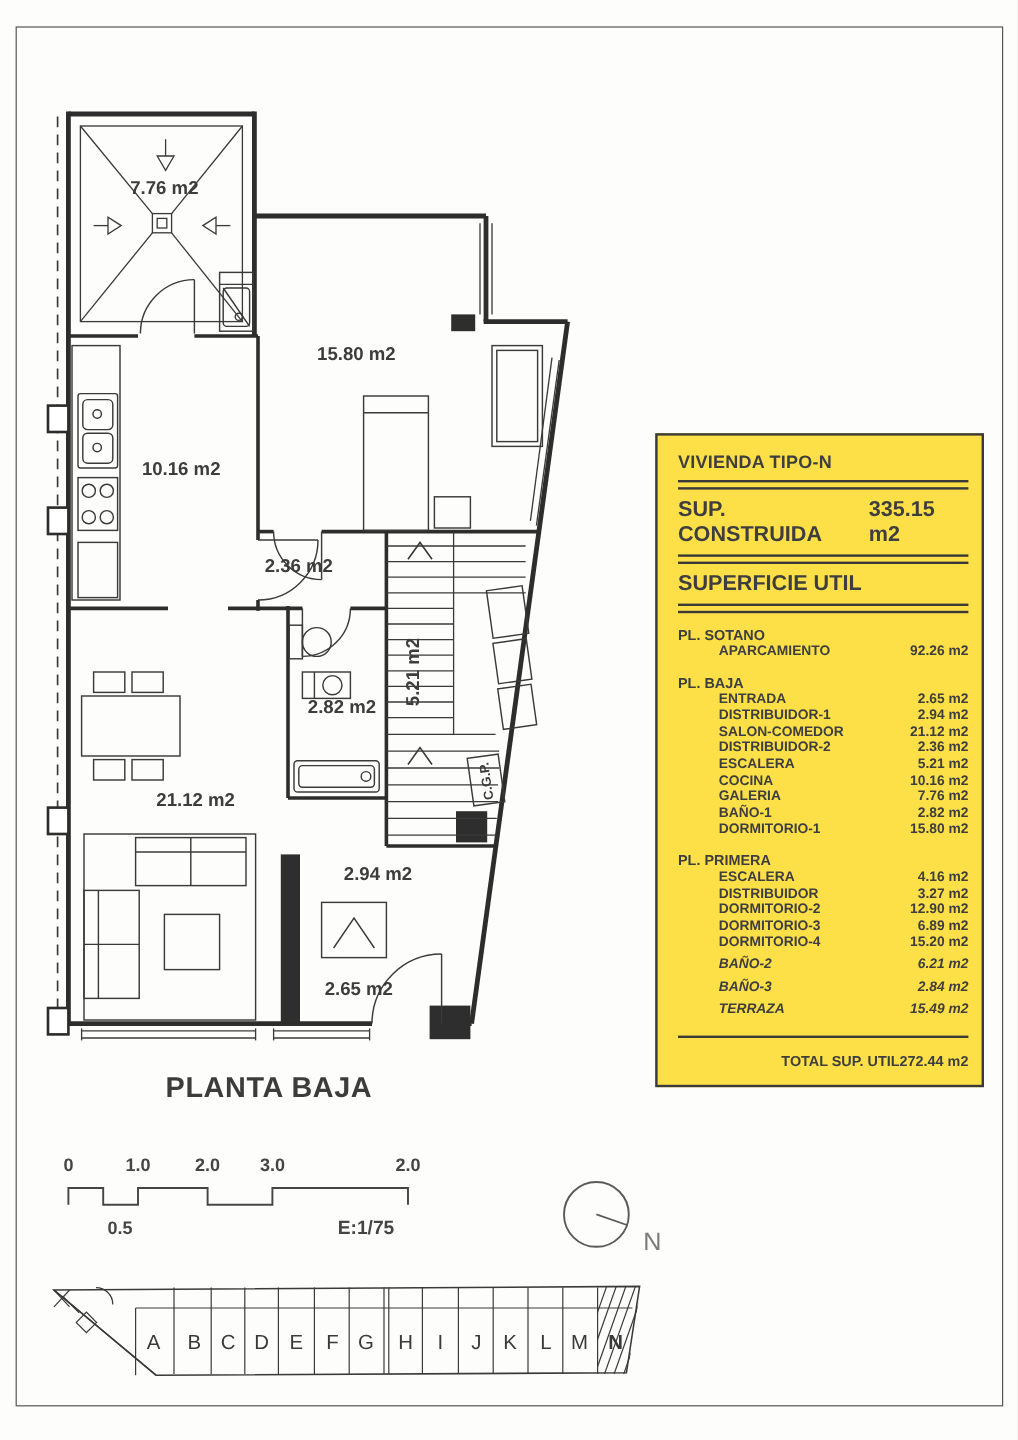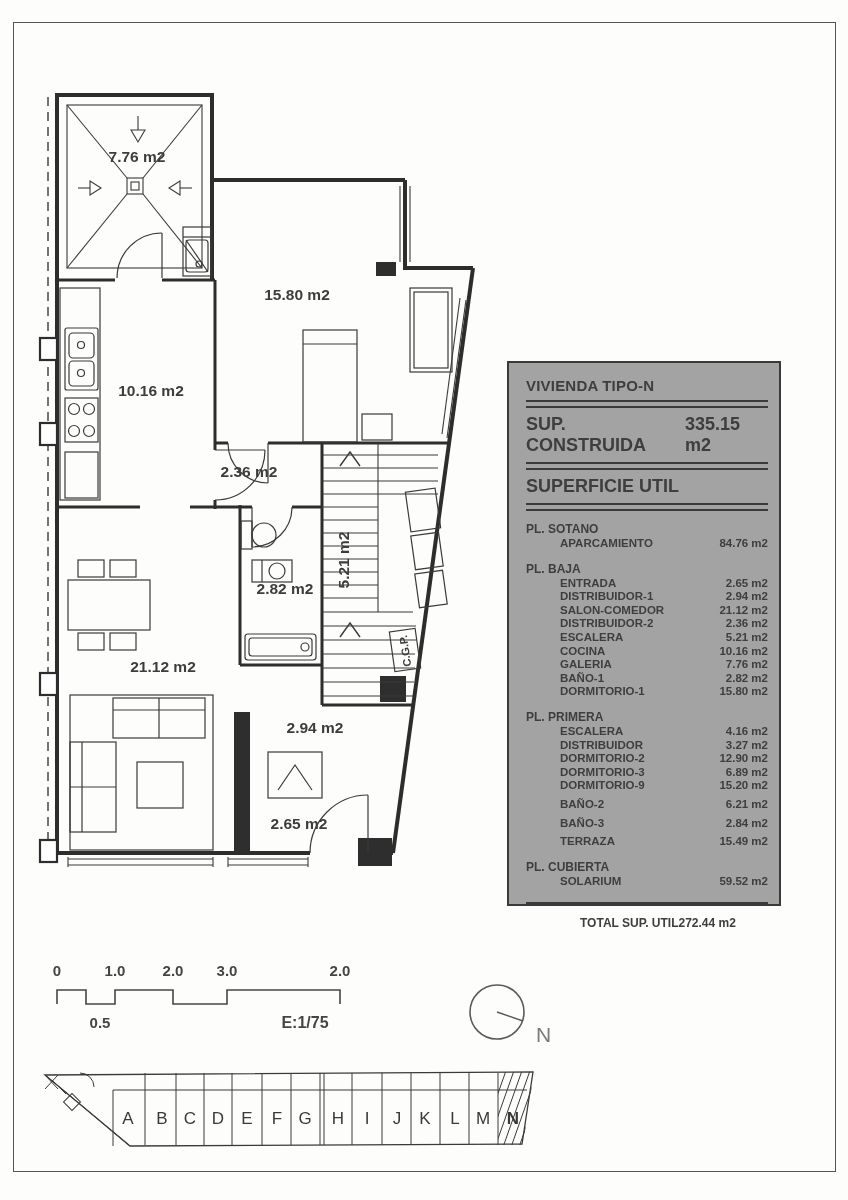--- a/index.html
+++ b/index.html
@@ -6,32 +6,32 @@
   .page{position:relative;width:848px;height:1200px;background:#fdfdfb;margin:0 auto;overflow:hidden;
         font-family:"Liberation Sans",sans-serif;}
   .outer-border{position:absolute;left:13px;top:22px;width:821px;height:1148px;
         border:1.6px solid #555;pointer-events:none;}
   svg.plansvg{position:absolute;left:0;top:0;width:848px;height:1200px;}
 
   .plan-title{position:absolute;left:138px;top:893px;font-size:24px;font-weight:bold;
         color:#3c3c3c;letter-spacing:0.5px;}
 
   
-  .itable{position:absolute;left:507px;top:361px;width:274px;height:545px;border:2px solid #3a3a3a;
-        background:#a3a3a3;box-sizing:border-box;padding:14px 11px 0 17px;color:#3e3e3e;font-weight:bold;}
+  .itable{position:absolute;left:546px;top:361px;width:274px;height:545px;border:2px solid #3a3a3a;
+        background:#fde047;box-sizing:border-box;padding:14px 11px 0 17px;color:#3e3e3e;font-weight:bold;}
   .itable .ttl{font-size:15px;letter-spacing:.2px;}
   .rule2{height:4px;border-top:2.5px solid #3a3a3a;border-bottom:2.5px solid #3a3a3a;margin:6px 0;}
   .hrow{display:flex;justify-content:space-between;font-size:18px;margin:2px 0;}
   .sec{margin-top:11px;font-size:11.5px;}
   .sec .shead{font-size:12px;margin-bottom:1px;}
   .row{display:flex;justify-content:space-between;line-height:13.6px;}
   .row .rl{padding-left:34px;}
-  .row.gap{margin-top:5px;}
+  .row.gap{margin-top:5px;font-style:italic;}
   .total-rule{border-top:2.5px solid #3a3a3a;margin-top:14px;}
-  .trow{display:flex;justify-content:flex-start;margin-top:12px;font-size:12px;}
+  .trow{display:flex;justify-content:flex-end;margin-top:12px;font-size:12px;}
   .trow .tl{margin-left:54px;}
 </style>
 </head>
 <body>
 
 <div class="page">
   <div class="outer-border"></div>
 
   <svg class="plansvg" viewBox="0 0 848 1200">
     <defs>
@@ -305,41 +305,42 @@
         <text x="367" y="1124">I</text>
         <text x="397" y="1124">J</text>
         <text x="425" y="1124">K</text>
         <text x="455" y="1124">L</text>
         <text x="483" y="1124">M</text>
         <text x="513" y="1124" font-weight="bold">N</text>
       </g>
     </g>
   </svg>
 
+  <div class="plan-title">PLANTA BAJA</div>
 
   <div class="itable">
     <div class="ttl">VIVIENDA TIPO-N</div>
     <div class="rule2"></div>
 
     <div class="hrow">
       <span>SUP. CONSTRUIDA</span>
       <span>335.15 m2</span>
     </div>
     <div class="rule2"></div>
 
     <div class="hrow">
       <span>SUPERFICIE UTIL</span>
     </div>
     <div class="rule2"></div>
 
     <div class="sec">
       <div class="shead">PL. SOTANO</div>
       <div class="row">
         <span class="rl">APARCAMIENTO</span>
-        <span class="rv">84.76 m2</span>
+        <span class="rv">92.26 m2</span>
       </div>
     </div>
 
     <div class="sec">
       <div class="shead">PL. BAJA</div>
       <div class="row">
         <span class="rl">ENTRADA</span>
         <span class="rv">2.65 m2</span>
       </div>
       <div class="row">
@@ -388,44 +389,37 @@
       </div>
       <div class="row">
         <span class="rl">DORMITORIO-2</span>
         <span class="rv">12.90 m2</span>
       </div>
       <div class="row">
         <span class="rl">DORMITORIO-3</span>
         <span class="rv">6.89 m2</span>
       </div>
       <div class="row">
-        <span class="rl">DORMITORIO-9</span>
+        <span class="rl">DORMITORIO-4</span>
         <span class="rv">15.20 m2</span>
       </div>
       <div class="row gap">
         <span class="rl">BAÑO-2</span>
         <span class="rv">6.21 m2</span>
       </div>
       <div class="row gap">
         <span class="rl">BAÑO-3</span>
         <span class="rv">2.84 m2</span>
       </div>
       <div class="row gap">
         <span class="rl">TERRAZA</span>
         <span class="rv">15.49 m2</span>
       </div>
     </div>
 
-    <div class="sec">
-      <div class="shead">PL. CUBIERTA</div>
-      <div class="row">
-        <span class="rl">SOLARIUM</span>
-        <span class="rv">59.52 m2</span>
-      </div>
-    </div>
 
     <div class="total-rule"></div>
     <div class="trow">
       <span class="tl">TOTAL SUP. UTIL</span>
       <span class="tv">272.44 m2</span>
     </div>
   </div>
 </div>
 
 </body></html>

